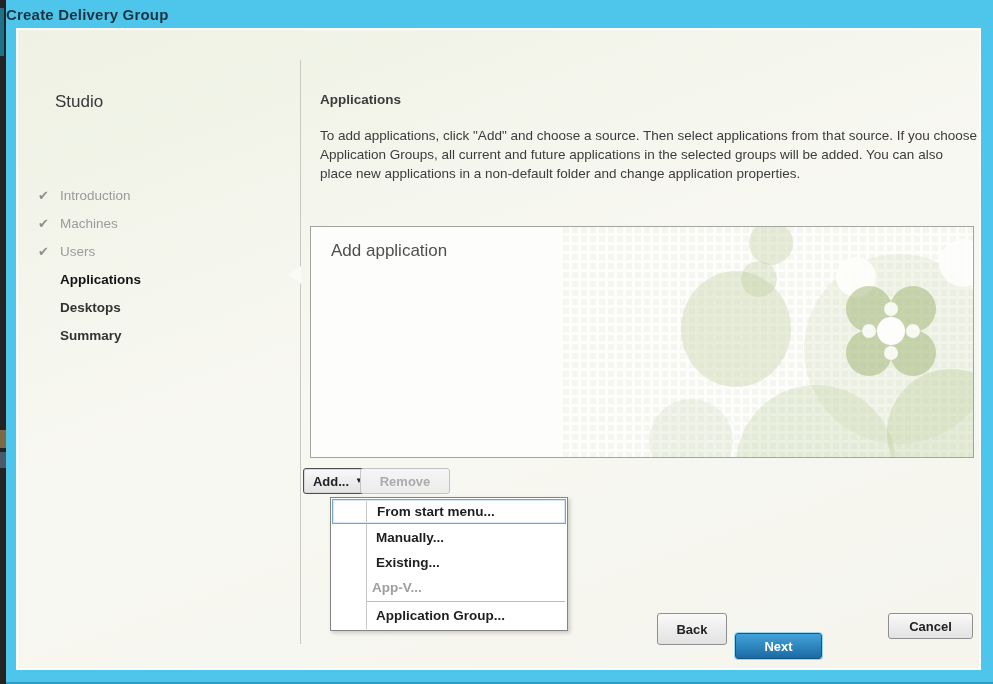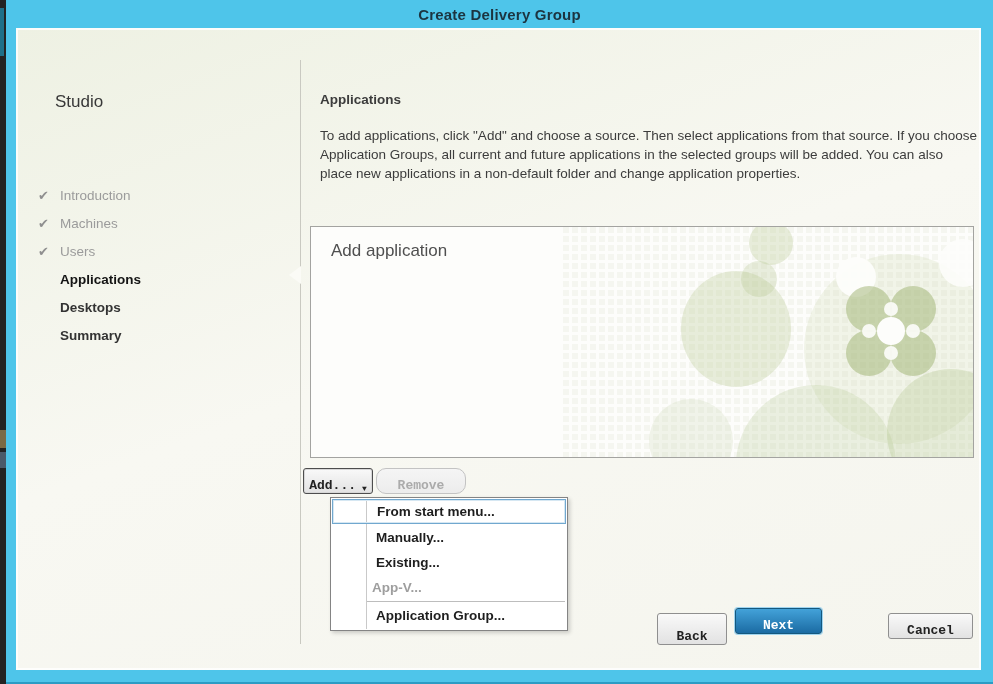--- a/index.html
+++ b/index.html
@@ -11,21 +11,21 @@
     overflow:hidden;
   }
   
   .desktop-edge { position:absolute; left:0; top:0; width:6px; height:684px; background:#232323; }
   .desktop-edge .teal { position:absolute; left:0; top:8px; width:4px; height:48px; background:#1f7089; }
   .desktop-edge .ic1 { position:absolute; left:0; top:430px; width:6px; height:18px; background:#7a6a45; }
   .desktop-edge .ic2 { position:absolute; left:0; top:452px; width:6px; height:16px; background:#4a5a6a; }
 
   
   .frame { position:absolute; left:6px; top:0; right:0; bottom:0; background:#4ec5ea; box-shadow: inset 0 -2px 0 #2b9cc4; }
-  .titlebar { height:28px; display:flex; align-items:center; justify-content:center; }
+  .titlebar { height:28px; display:flex; align-items:center; justify-content:flex-start; }
   .titlebar .title { font-size:15px; font-weight:600; color:#1c3440; letter-spacing:.2px; }
 
   .dialog {
     position:absolute; left:10px; top:28px; right:12px; bottom:14px;
     background:linear-gradient(160deg,#eef1e3 0%,#f8f8f2 48%,#f5f5ee 100%);
     box-shadow: inset 0 0 0 2px rgba(255,255,255,.8);
   }
 
   
   .brand { position:absolute; left:39px; top:64px; font-size:17px; font-weight:400; color:#383838; }
@@ -48,32 +48,32 @@
 
   .apps-panel {
     position:absolute; left:294px; top:198px; width:664px; height:232px;
     background:#fdfdfb; border:1px solid #a3a3a0; overflow:hidden;
   }
   .apps-panel svg.pattern { position:absolute; left:0; top:0; width:100%; height:100%; }
   .empty-label { position:absolute; left:20px; top:14px; font-size:17px; color:#4f4f4f; }
 
   
   .btn {
-    display:inline-flex; align-items:flex-end; justify-content:center;
-    font-family:Liberation Mono, monospace; font-size:13px; font-weight:600; color:#222;
+    display:inline-flex; align-items:center; justify-content:center;
+    font-family:Liberation Sans, sans-serif; font-size:13px; font-weight:600; color:#222;
     background:linear-gradient(#f9f9f9,#e2e2e2);
     border:1px solid #8f8f8f; border-radius:3px;
   }
   .btn:disabled, .btn.disabled {
     color:#ababab; border-color:#c3c3c3;
     background:linear-gradient(#f5f5f5,#ececec);
   }
   .add-btn { position:absolute; left:287px; top:440px; width:70px; height:26px; border-color:#4d4d4d; box-shadow:0 0 0 1px #d7d7d7 inset; gap:6px; }
   .add-btn .arrow { font-size:8px; color:#222; line-height:1; }
-  .remove-btn { position:absolute; left:360px; top:440px; width:90px; height:26px;border-radius:10px; }
+  .remove-btn { position:absolute; left:344px; top:440px; width:90px; height:26px; }
   .props-btn  { position:absolute; left:462px; top:440px; width:107px; height:26px; }
 
   
   .obscured-fragment { position:absolute; left:531px; top:477px; font-size:13px; font-weight:700; color:#3a3a3a; }
 
   
   .menu {
     position:absolute; left:292px; top:469px; width:238px; height:134px;
     background:#ffffff; border:1px solid #848484;
     box-shadow:2px 2px 4px rgba(0,0,0,.18);
@@ -87,21 +87,21 @@
   .menu-item.focused {
     border:1px solid #71a8cf; box-shadow: inset 0 0 0 1px #d6e7f2;
     margin:1px; height:25px; line-height:23px; padding-left:44px;
   }
   .menu-item.disabled { color:#9e9e9e;padding-left:41px; }
   .menu-sep { height:1px; margin:1px 2px 1px 36px; background:#bdbdbd; }
 
   
   .back-btn   { position:absolute; left:641px; top:585px; width:70px; height:32px; }
   .next-btn   {
-    position:absolute; left:719px; top:580px; width:87px; height:26px;
+    position:absolute; left:719px; top:605px; width:87px; height:26px;
     color:#ffffff; background:linear-gradient(#43a2d9,#1b6ba3);
     border:1px solid #14587f; box-shadow:0 0 0 1px #9fd4ef;
   }
   .cancel-btn { position:absolute; left:872px; top:585px; width:85px; height:26px; }
 </style>
 </head>
 <body>
 
 <div class="desktop-edge">
   <div class="teal"></div>

